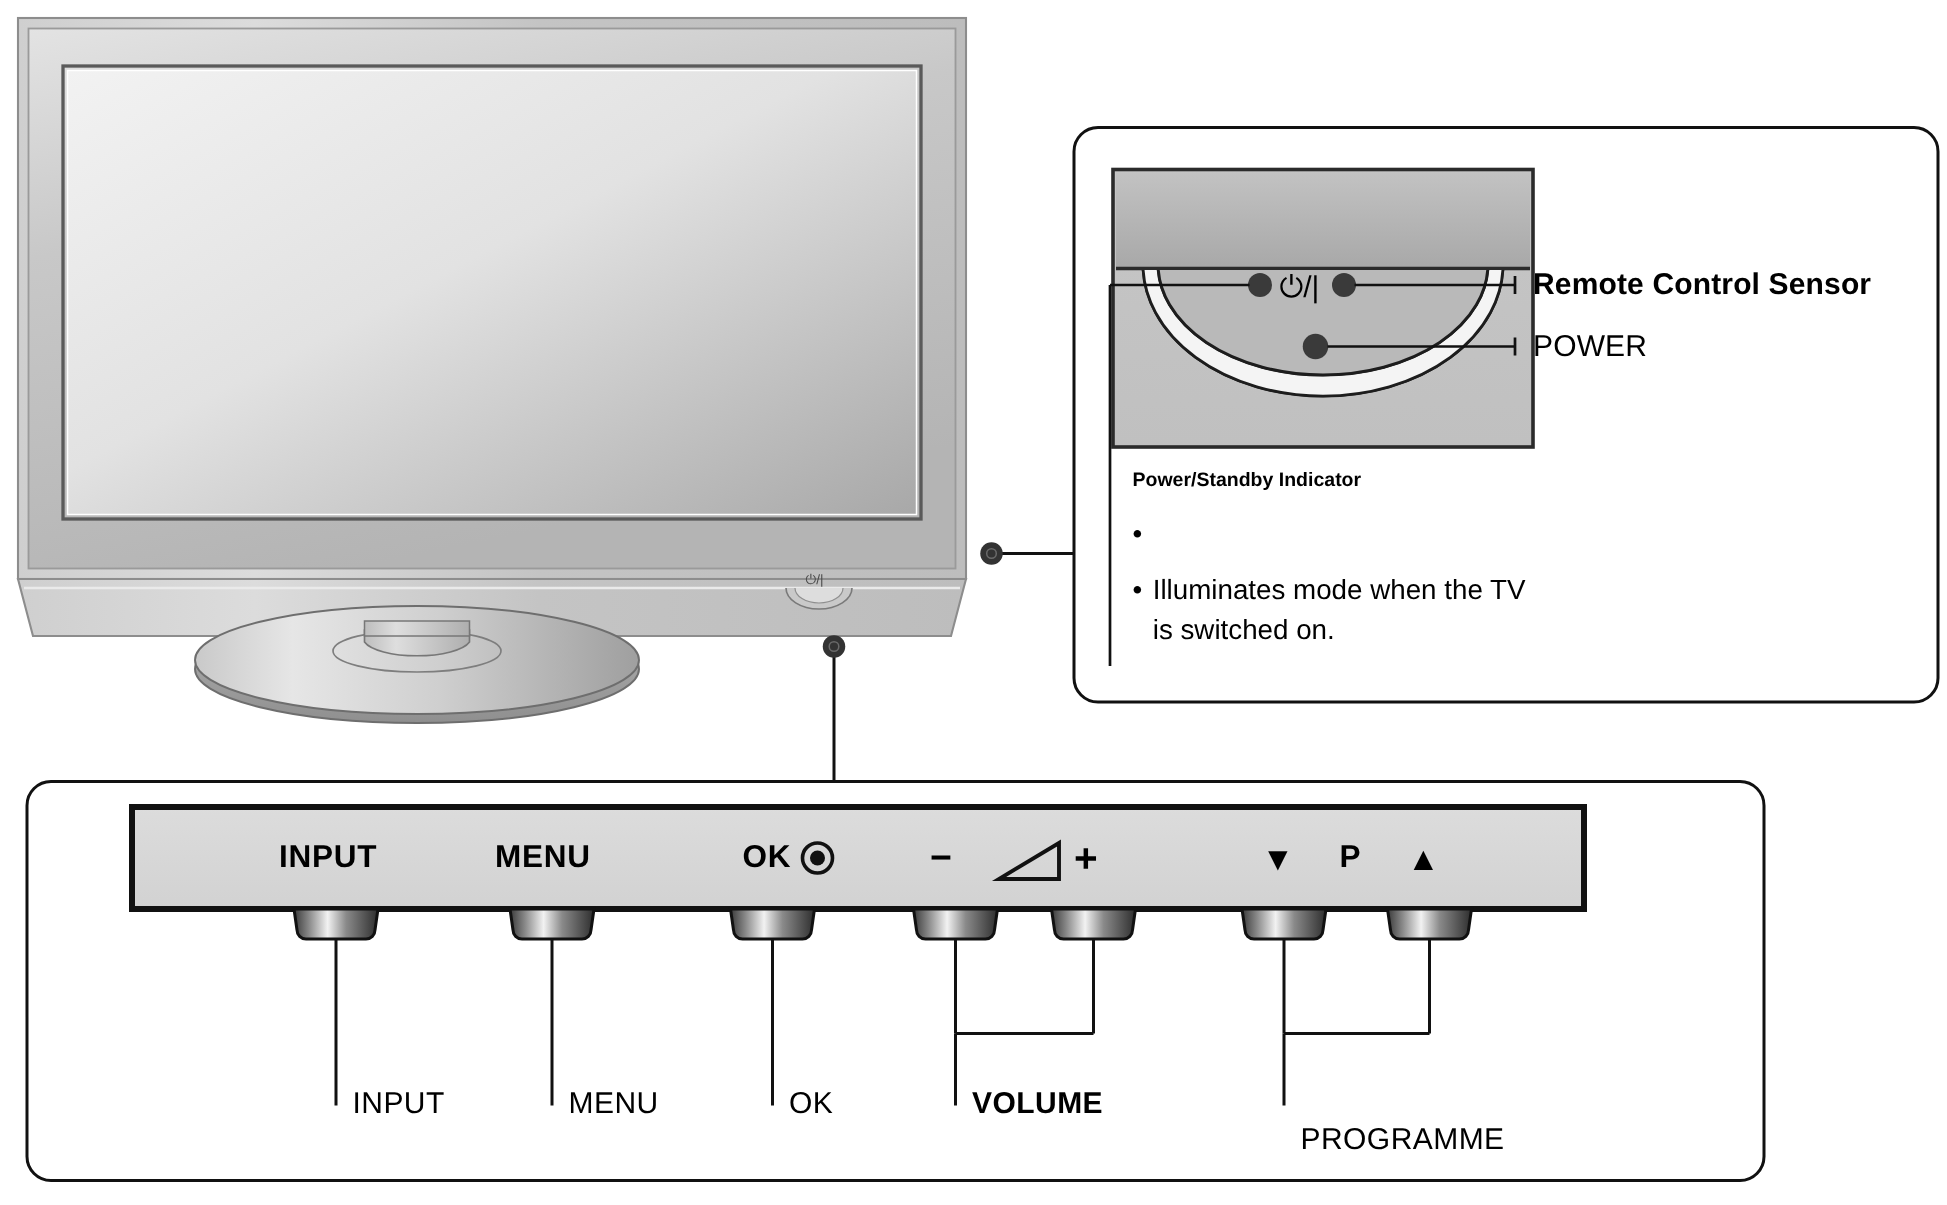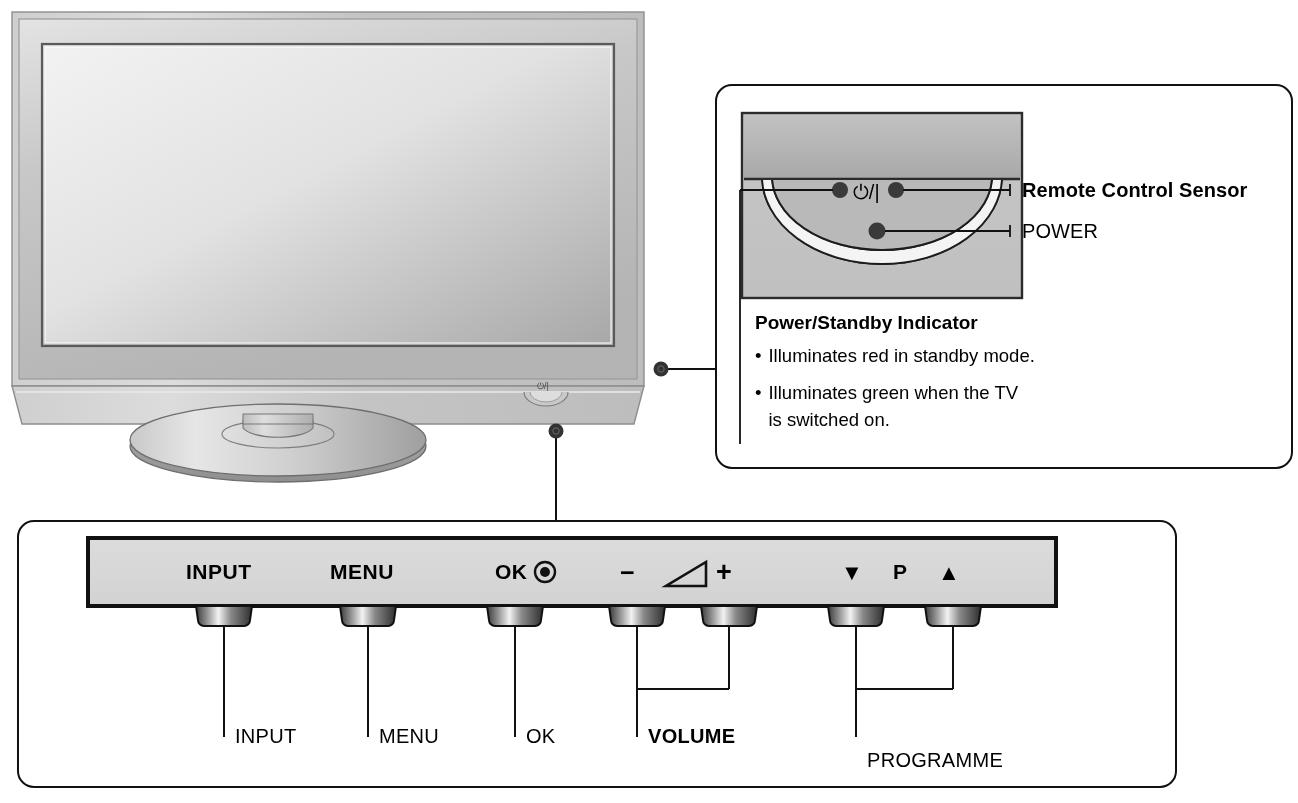--- a/index.html
+++ b/index.html
@@ -3,21 +3,21 @@
 <meta charset="utf-8">
 <style>
   html,body{margin:0;padding:0;background:#ffffff;}
   body{width:1298px;height:803px;position:relative;overflow:hidden;
        font-family:"Liberation Sans",sans-serif;color:#000;}
   .stage{position:absolute;left:0;top:0;width:1298px;height:803px;}
   svg.layer{position:absolute;left:0;top:0;width:1298px;height:803px;overflow:visible;}
   .txt{position:absolute;white-space:pre;line-height:1;}
   .callout{font-size:20px;font-weight:bold;letter-spacing:.1px;}
   .callout-reg{font-size:20px;font-weight:normal;letter-spacing:.1px;text-align:right;}
-  .head{font-size:19px;font-weight:bold;}
+  .head{font-size:13px;font-weight:bold;}
   .btnlbl{font-size:21px;font-weight:bold;letter-spacing:.5px;}
   .footlbl{font-size:20px;font-weight:normal;letter-spacing:.3px;}
   .pwrsym{font-size:20px;font-weight:normal;}
 </style>
 </head>
 <body>
 
 <div class="stage">
 
   <svg class="layer" viewBox="0 0 1298 803">
@@ -186,26 +186,25 @@
 
   <div class="txt pwrsym" style="left:853px;top:182px;">⏻/|</div>
 
   <div class="txt callout" style="left:1022px;top:180px;">Remote Control Sensor</div>
   <div class="txt callout-reg" style="left:1022px;top:221px;">POWER</div>
 
   <div class="txt head" style="left:755px;top:313px;">Power/Standby Indicator</div>
 
   <div style="position:absolute;left:755px;top:345px;width:300px;display:flex;gap:7px;font-size:18.5px;">
     <span>•</span>
-    <span>Illuminates red in standby mode.</span>
   </div>
 
   <div style="position:absolute;left:755px;top:380px;width:272px;display:flex;gap:7px;font-size:18.5px;line-height:1.45;">
     <span>•</span>
-    <span>Illuminates green when the TV is switched on.</span>
+    <span>Illuminates mode when the TV is switched on.</span>
   </div>
 
   <div class="txt btnlbl" style="left:186px;top:561px;">INPUT</div>
   <div class="txt btnlbl" style="left:330px;top:561px;">MENU</div>
   <div class="txt btnlbl" style="left:495px;top:561px;">OK</div>
   <div class="txt btnlbl" style="left:620px;top:560px;font-size:25px;">−</div>
   <div class="txt btnlbl" style="left:716px;top:559px;font-size:27px;">+</div>
   <div class="txt btnlbl" style="left:841px;top:562px;font-size:22px;">▼</div>
   <div class="txt btnlbl" style="left:893px;top:561px;">P</div>
   <div class="txt btnlbl" style="left:938px;top:562px;font-size:22px;">▲</div>

